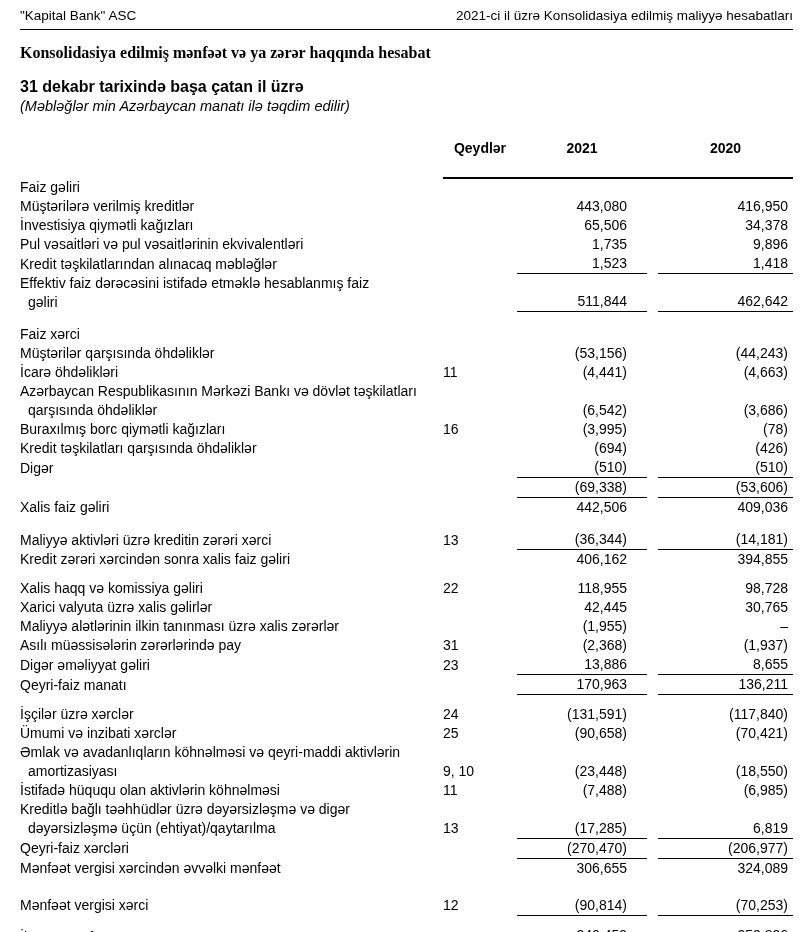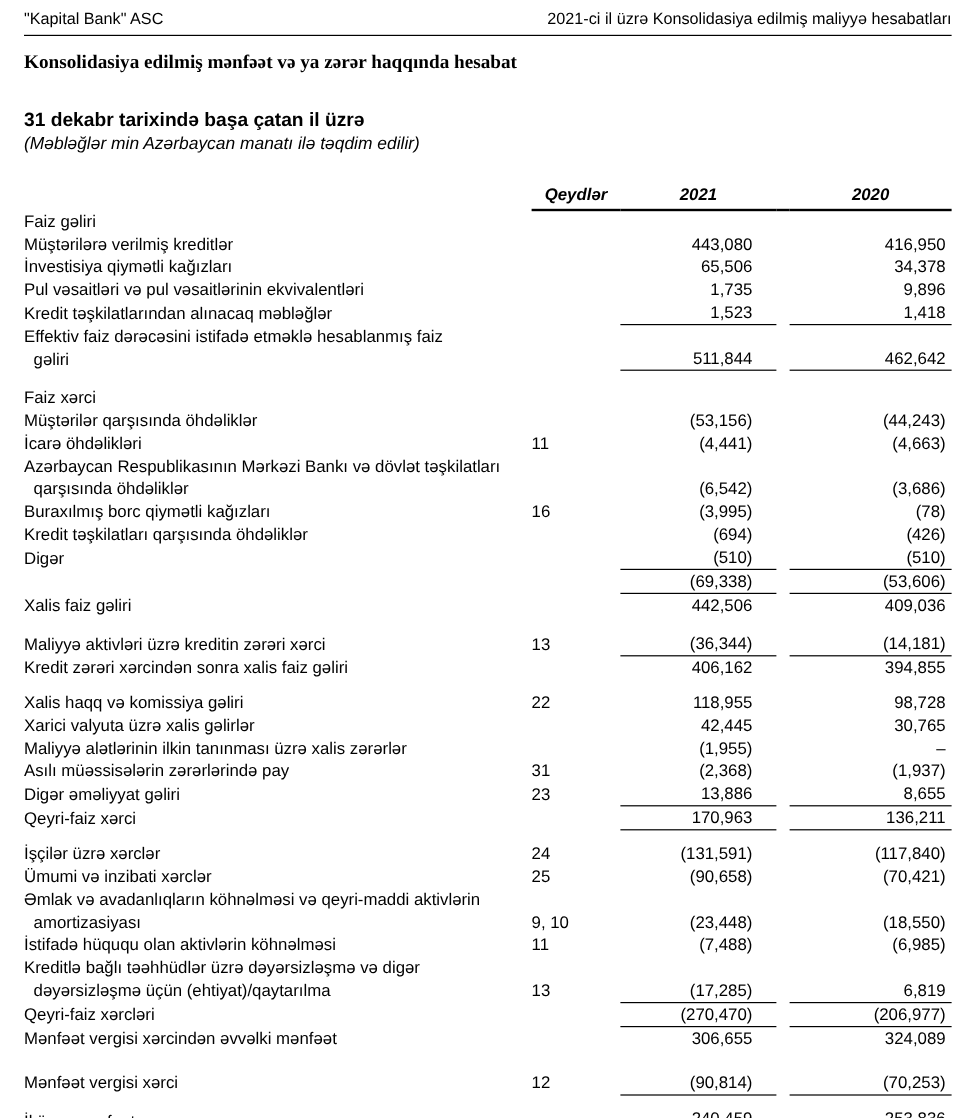--- a/index.html
+++ b/index.html
@@ -27,21 +27,21 @@
   .title {
     font-size: 16px;
     font-weight: bold;
     margin-top: 13px;
     line-height: 20px;
     font-family: Liberation Serif, serif;
   }
   .subtitle {
     font-size: 16px;
     font-weight: bold;
-    margin-top: 28px;
+    margin-top: 14px;
     line-height: 20px;
   }
   .amounts-note {
     font-size: 14.5px;
     font-style: italic;
     line-height: 18px;
   }
   table.statement {
     border-collapse: collapse;
     table-layout: fixed;
@@ -51,24 +51,23 @@
   }
   col.c-label { width: 423px; }
   col.c-note  { width: 74px;  }
   col.c-2021  { width: 130px; }
   col.c-gap   { width: 11px;  }
   col.c-2020  { width: 135px; }
 
   td, th { padding: 0; vertical-align: bottom; line-height: 19px; }
 
   thead th {
-    font-style: italic;
     font-weight: bold;
     text-align: center;
-    padding-bottom: 2px;
+    padding-bottom: 19px;
   }
   thead th, thead td.h-gap { border-bottom: 2px solid #000; }
   thead td.h-empty { border-bottom: none; }
 
   td.label-cell { text-align: left; }
   td.label-cell .cont { padding-left: 8px; }
   td.note-cell { }
   td.num { text-align: right; }
   td.n2021 { padding-right: 20px; }
   td.n2020 { padding-right: 5px; }
@@ -317,21 +316,21 @@
           <td class="label-cell">
             <div>Digər əməliyyat gəliri</div>
           </td>
           <td class="note-cell">23</td>
           <td class="num n2021">13,886</td>
           <td></td>
           <td class="num n2020">8,655</td>
         </tr>
         <tr class="bold rule">
           <td class="label-cell">
-            <div>Qeyri-faiz xərci</div>
+            <div>Qeyri-faiz manatı</div>
           </td>
           <td class="note-cell"></td>
           <td class="num n2021">170,963</td>
           <td></td>
           <td class="num n2020">136,211</td>
         </tr>
         <tr class="spacer-sm">
           <td colspan="5"></td>
         </tr>
         <tr>

